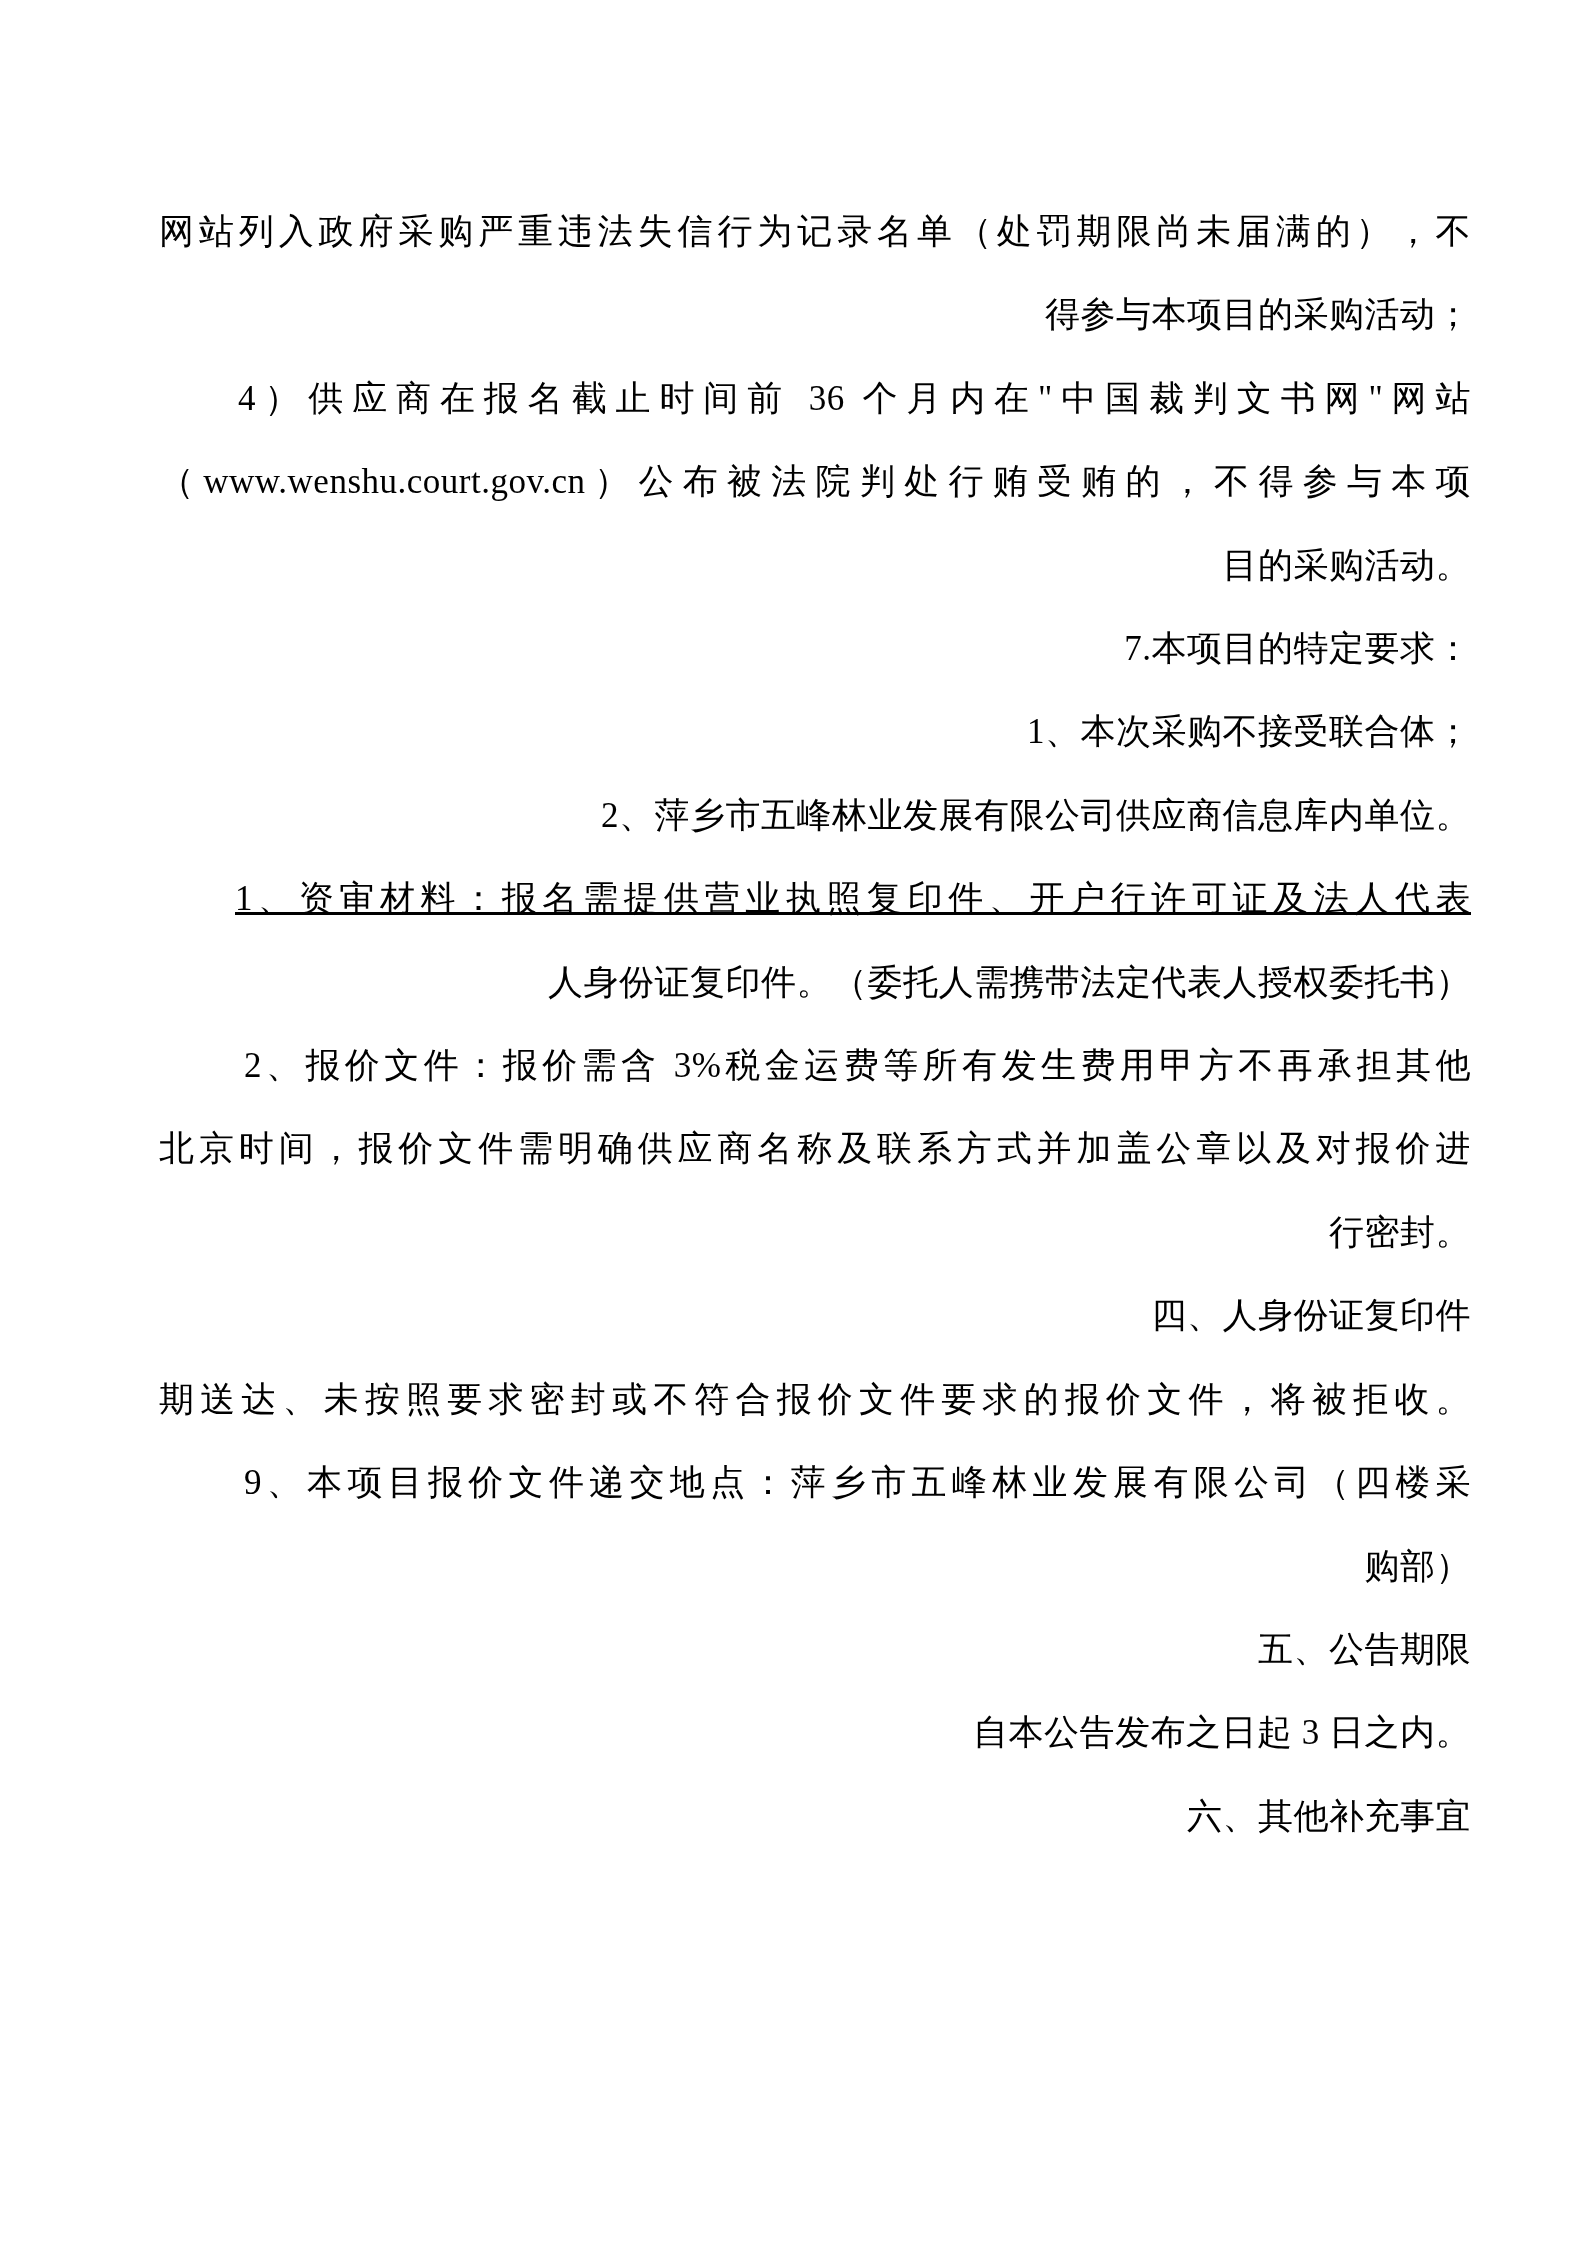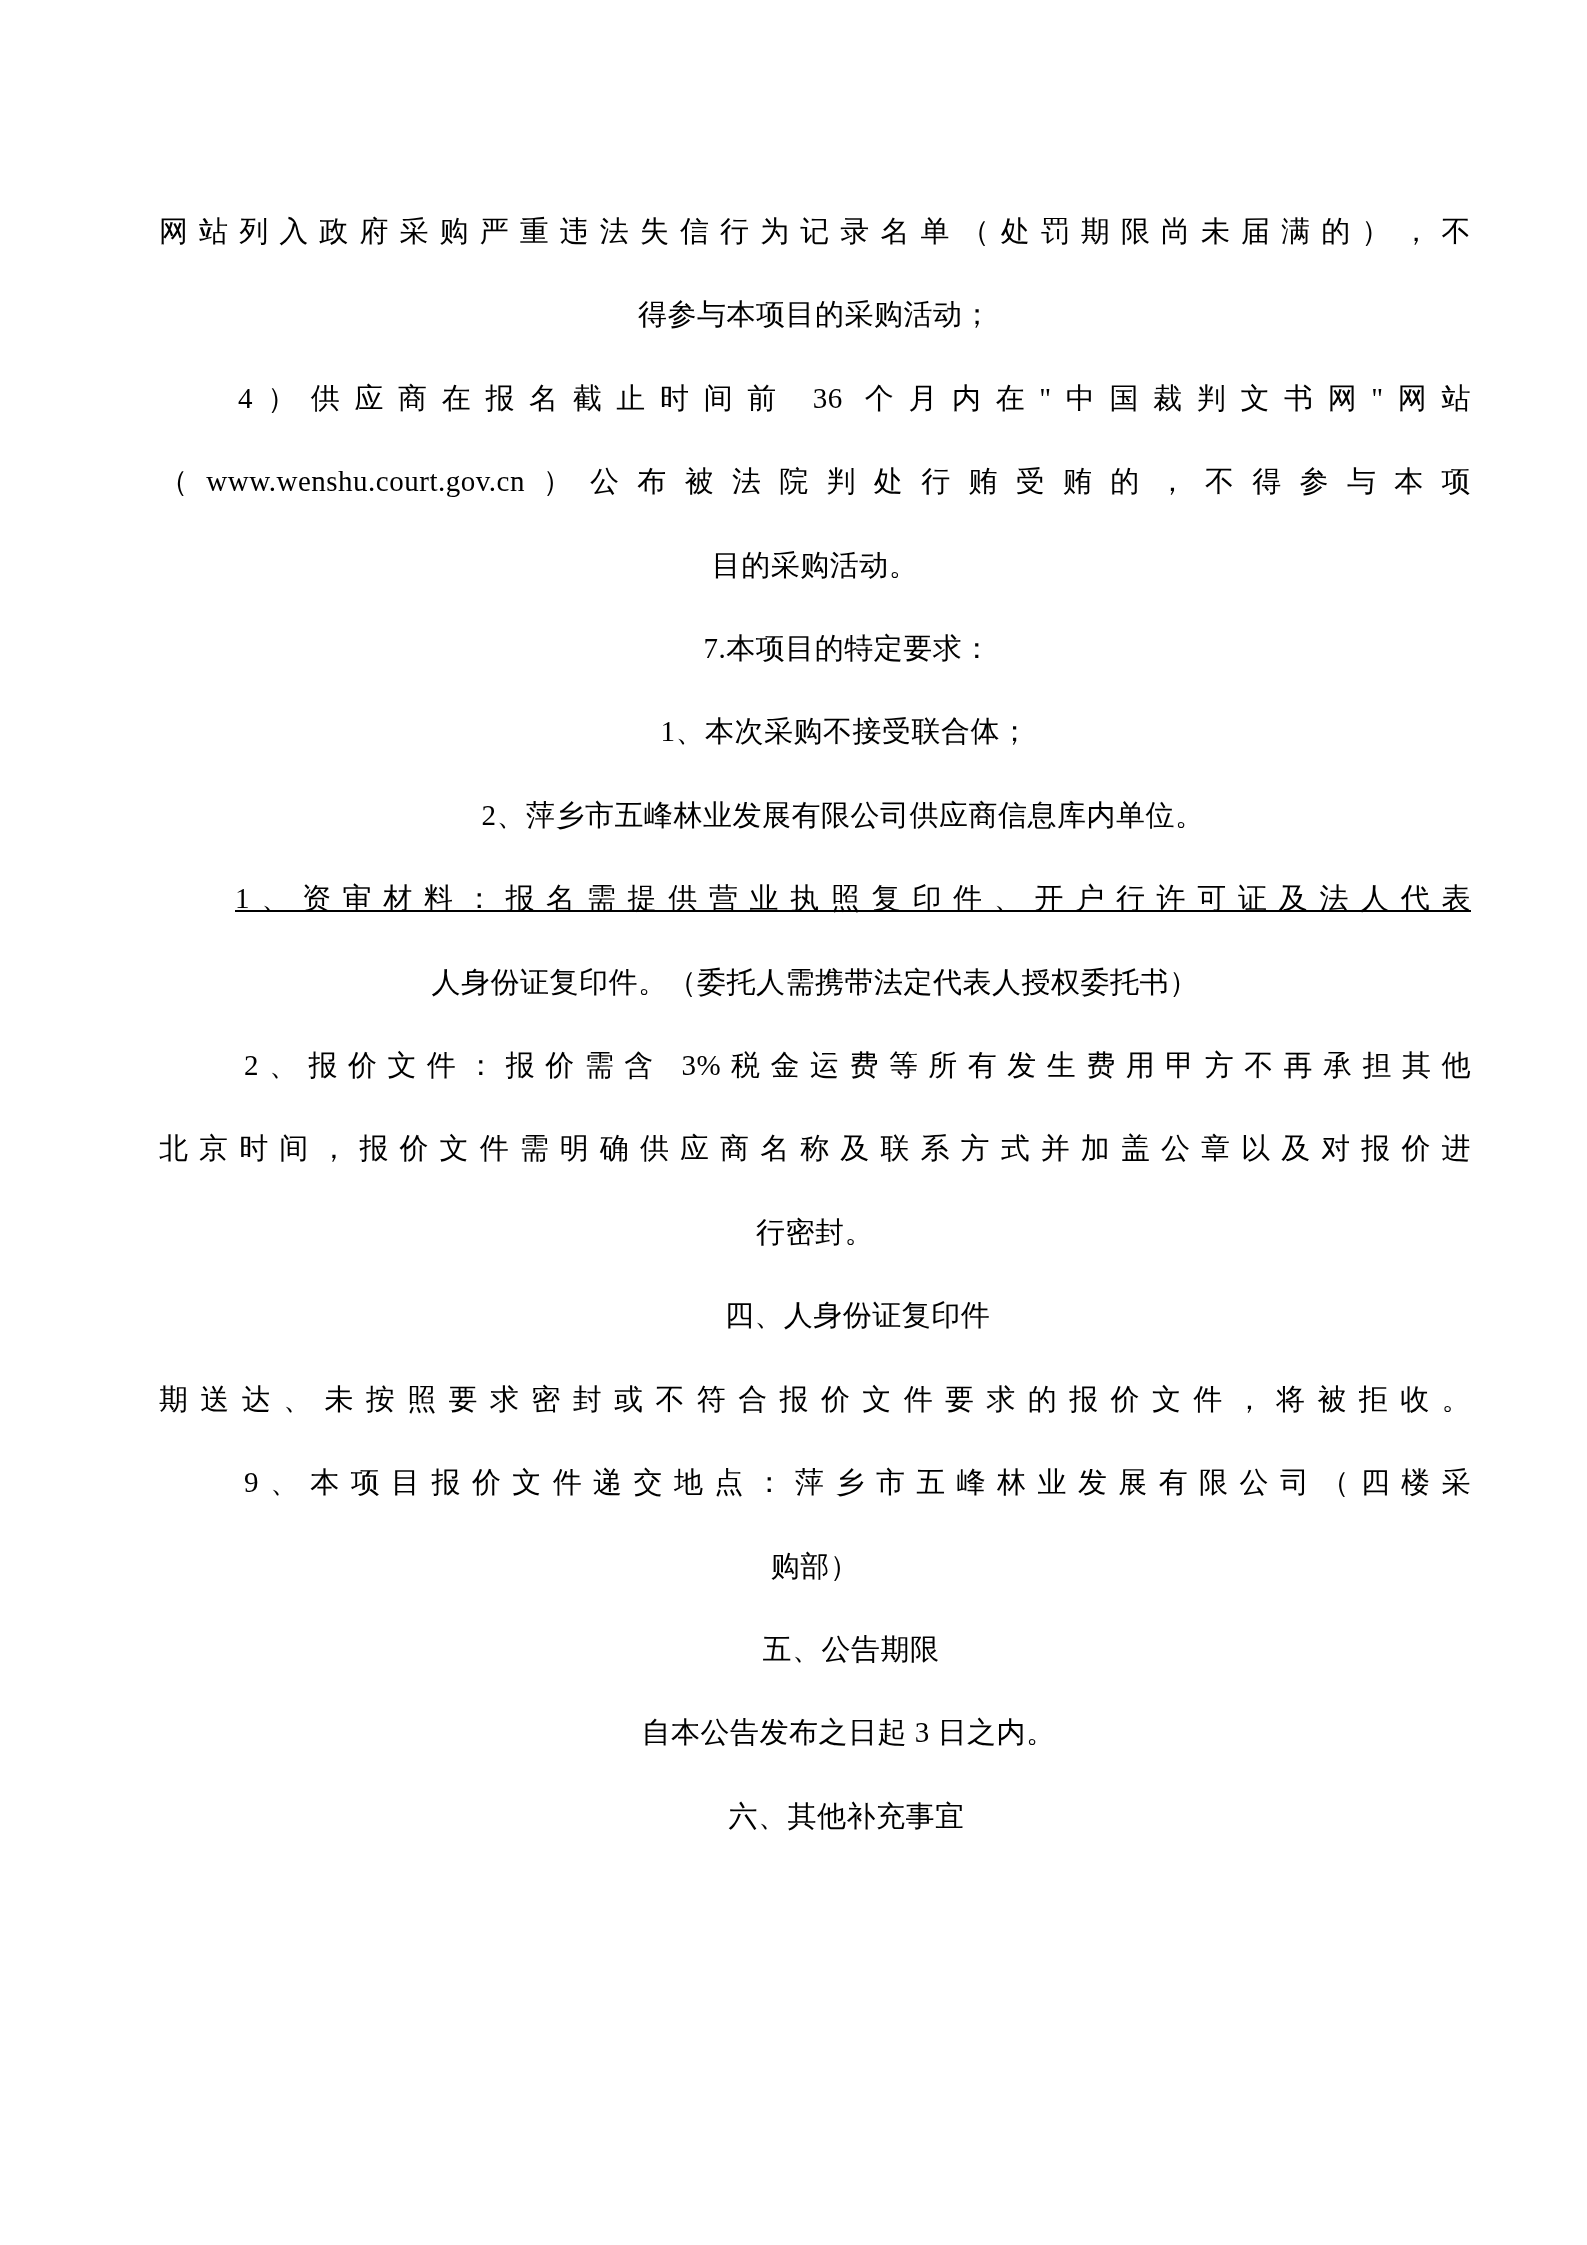--- a/index.html
+++ b/index.html
@@ -14,28 +14,28 @@
     background: #ffffff;
     overflow: hidden;
     font-family: "Liberation Serif", "DejaVu Serif", serif;
   }
   .doc {
     position: absolute;
     left: 159px;
     top: 190px;
     width: 1312px;
     color: #000000;
-    font-size: 29px;
+    font-size: 35px;
     line-height: 83.4px;
     font-weight: 400;
   }
   .ln {
     margin: 0;
     padding: 0;
-    text-align: center;
+    text-align: right;
     white-space: pre-wrap;
     letter-spacing: 0.5px;
   }
   
   .full {
     text-align: justify;
     text-align-last: justify;
     text-justify: inter-ideograph;
   }
   

